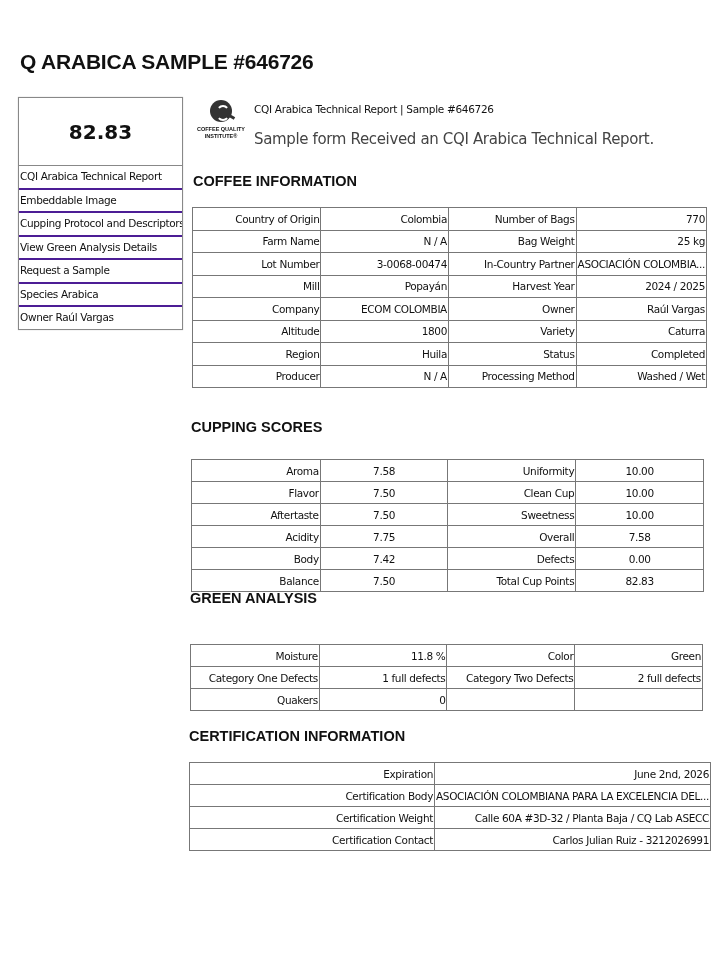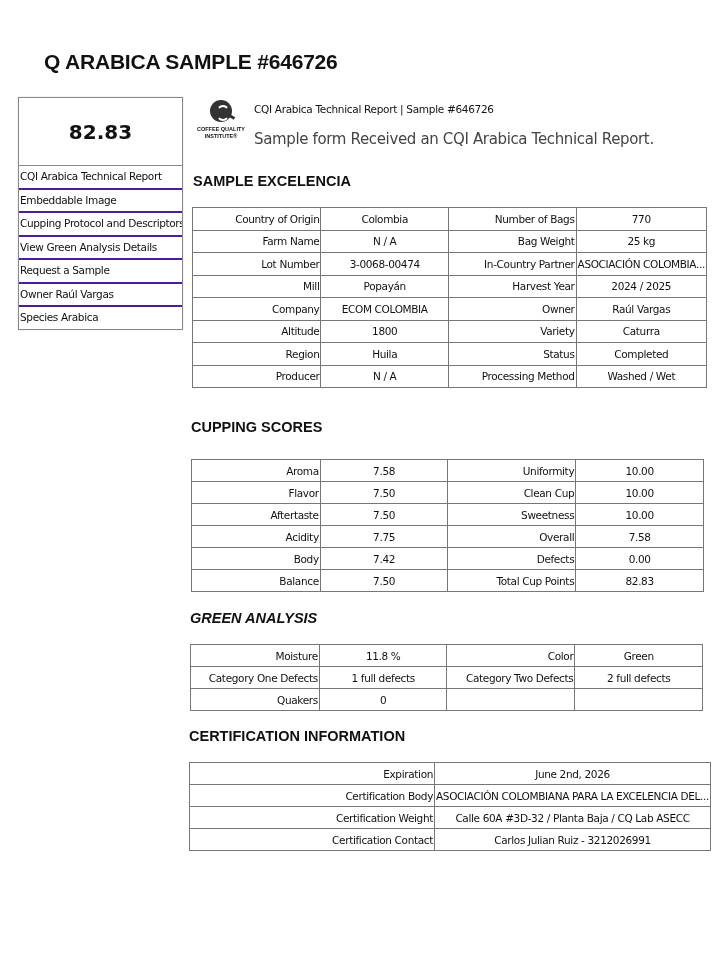--- a/index.html
+++ b/index.html
@@ -1,67 +1,67 @@
 <!DOCTYPE html>
 <html><head>
 <meta charset="utf-8">
 <style>
   html, body { margin:0; padding:0; }
   body { width:720px; height:960px; background:#ffffff; font-family:"DejaVu Sans", sans-serif; color:#111; position:relative; overflow:hidden; }
-  .page-title { position:absolute; left:20px; top:50px; font-family:"Liberation Sans", sans-serif; font-weight:bold; font-size:21px; letter-spacing:-0.2px; color:#111;margin-left:24px; }
+  .page-title { position:absolute; left:20px; top:50px; font-family:"Liberation Sans", sans-serif; font-weight:bold; font-size:21px; letter-spacing:-0.2px; color:#111; }
   .sidebar { position:absolute; left:18px; top:97px; width:163px; border:1px solid #888; box-shadow:0 0 1px #bbb; }
   .score-box { height:67px; display:flex; align-items:center; justify-content:center; font-family:"DejaVu Sans", sans-serif; font-weight:bold; font-size:20px; border-bottom:1px solid #888; }
   .side-item { height:21.5px; line-height:21.5px; font-size:10.5px; padding-left:1px; border-bottom:2px solid #4c1d95; white-space:nowrap; overflow:hidden; font-family:"DejaVu Sans", sans-serif; letter-spacing:-0.35px; color:#111; }
   .side-item:last-child { border-bottom:none; }
   .header { position:absolute; left:192px; top:98px; width:520px; }
   .logo { position:absolute; left:0; top:2px; width:58px; text-align:center; }
   .logo-mark { width:22px; height:22px; margin:0 auto; border-radius:50%; background:#333; position:relative; }
   .logo-mark::after { content:""; position:absolute; left:6px; top:5px; width:10px; height:12px; border:2px solid #fff; border-radius:50%; border-left-color:transparent; border-right-color:transparent; }
   .logo-tail { position:absolute; left:35px; top:15px; width:8px; height:3px; background:#333; transform:rotate(30deg); }
   .logo-text { font-size:5.5px; font-weight:bold; line-height:7px; margin-top:4px; font-family:"Liberation Sans", sans-serif; }
   .header-title { position:absolute; left:62px; top:5px; font-weight:normal; font-size:10.5px; white-space:nowrap; font-family:"DejaVu Sans", sans-serif; letter-spacing:-0.3px; }
   .header-sub { position:absolute; left:62px; top:32px; font-size:15px; color:#444; white-space:nowrap; font-family:"DejaVu Sans", sans-serif; letter-spacing:-0.35px; }
   .section-title { position:absolute; font-family:"Liberation Sans", sans-serif; font-weight:bold; font-size:14.5px; color:#111; }
   table { position:absolute; border-collapse:collapse; font-size:10.5px; font-family:"DejaVu Sans", sans-serif; letter-spacing:-0.35px; }
   td { border:1px solid #777; padding:0 1px; white-space:nowrap; overflow:hidden; height:21px; }
   td.lbl { text-align:right; }
-  td.val { text-align:center; }
+  td.val { text-align:right; }
   td.num { text-align:center; }
   .tbl-sample td { height:21.5px; }
 </style>
 </head>
 <body>
 
 <div class="page-title">Q ARABICA SAMPLE #646726</div>
 
 <div class="sidebar">
   <div class="score-box">82.83</div>
   <div class="side-item">CQI Arabica Technical Report</div>
   <div class="side-item">Embeddable Image</div>
   <div class="side-item">Cupping Protocol and Descriptors</div>
   <div class="side-item">View Green Analysis Details</div>
   <div class="side-item">Request a Sample</div>
+  <div class="side-item">Species Arabica</div>
   <div class="side-item">Owner Raúl Vargas</div>
-  <div class="side-item">Species Arabica</div>
 </div>
 
 <div class="header">
   <div class="logo">
     <div class="logo-mark"></div>
     <div class="logo-tail"></div>
     <div class="logo-text">
       <div>COFFEE QUALITY</div>
       <div>INSTITUTE®</div>
     </div>
   </div>
   <div class="header-title">CQI Arabica Technical Report | Sample #646726</div>
   <div class="header-sub">Sample form Received an CQI Arabica Technical Report.</div>
 </div>
 
-<div class="section-title" style="left:193px; top:173px;">SAMPLE EXCELENCIA</div>
+<div class="section-title" style="left:193px; top:173px;">COFFEE INFORMATION</div>
 <table class="tbl-sample" style="left:192px; top:207px; width:515px;">
   <colgroup>
       <col style="width:129px">
       <col style="width:128px">
       <col style="width:128px">
       <col style="width:130px">
     </colgroup>
   <tbody id="sample-body">
       <tr>
         <td class="lbl">Country of Origin</td>
@@ -155,21 +155,21 @@
       </tr>
       <tr>
         <td class="lbl">Balance</td>
         <td class="num">7.50</td>
         <td class="lbl">Total Cup Points</td>
         <td class="num">82.83</td>
       </tr>
     </tbody>
 </table>
 
-<div class="section-title" style="left:190px; top:610px;font-style:italic;">GREEN ANALYSIS</div>
+<div class="section-title" style="left:190px; top:590px;">GREEN ANALYSIS</div>
 <table style="left:190px; top:644px; width:513px;">
   <colgroup>
       <col style="width:129px">
       <col style="width:128px">
       <col style="width:128px">
       <col style="width:128px">
     </colgroup>
   <tbody id="green-body">
       <tr>
         <td class="lbl">Moisture</td>

